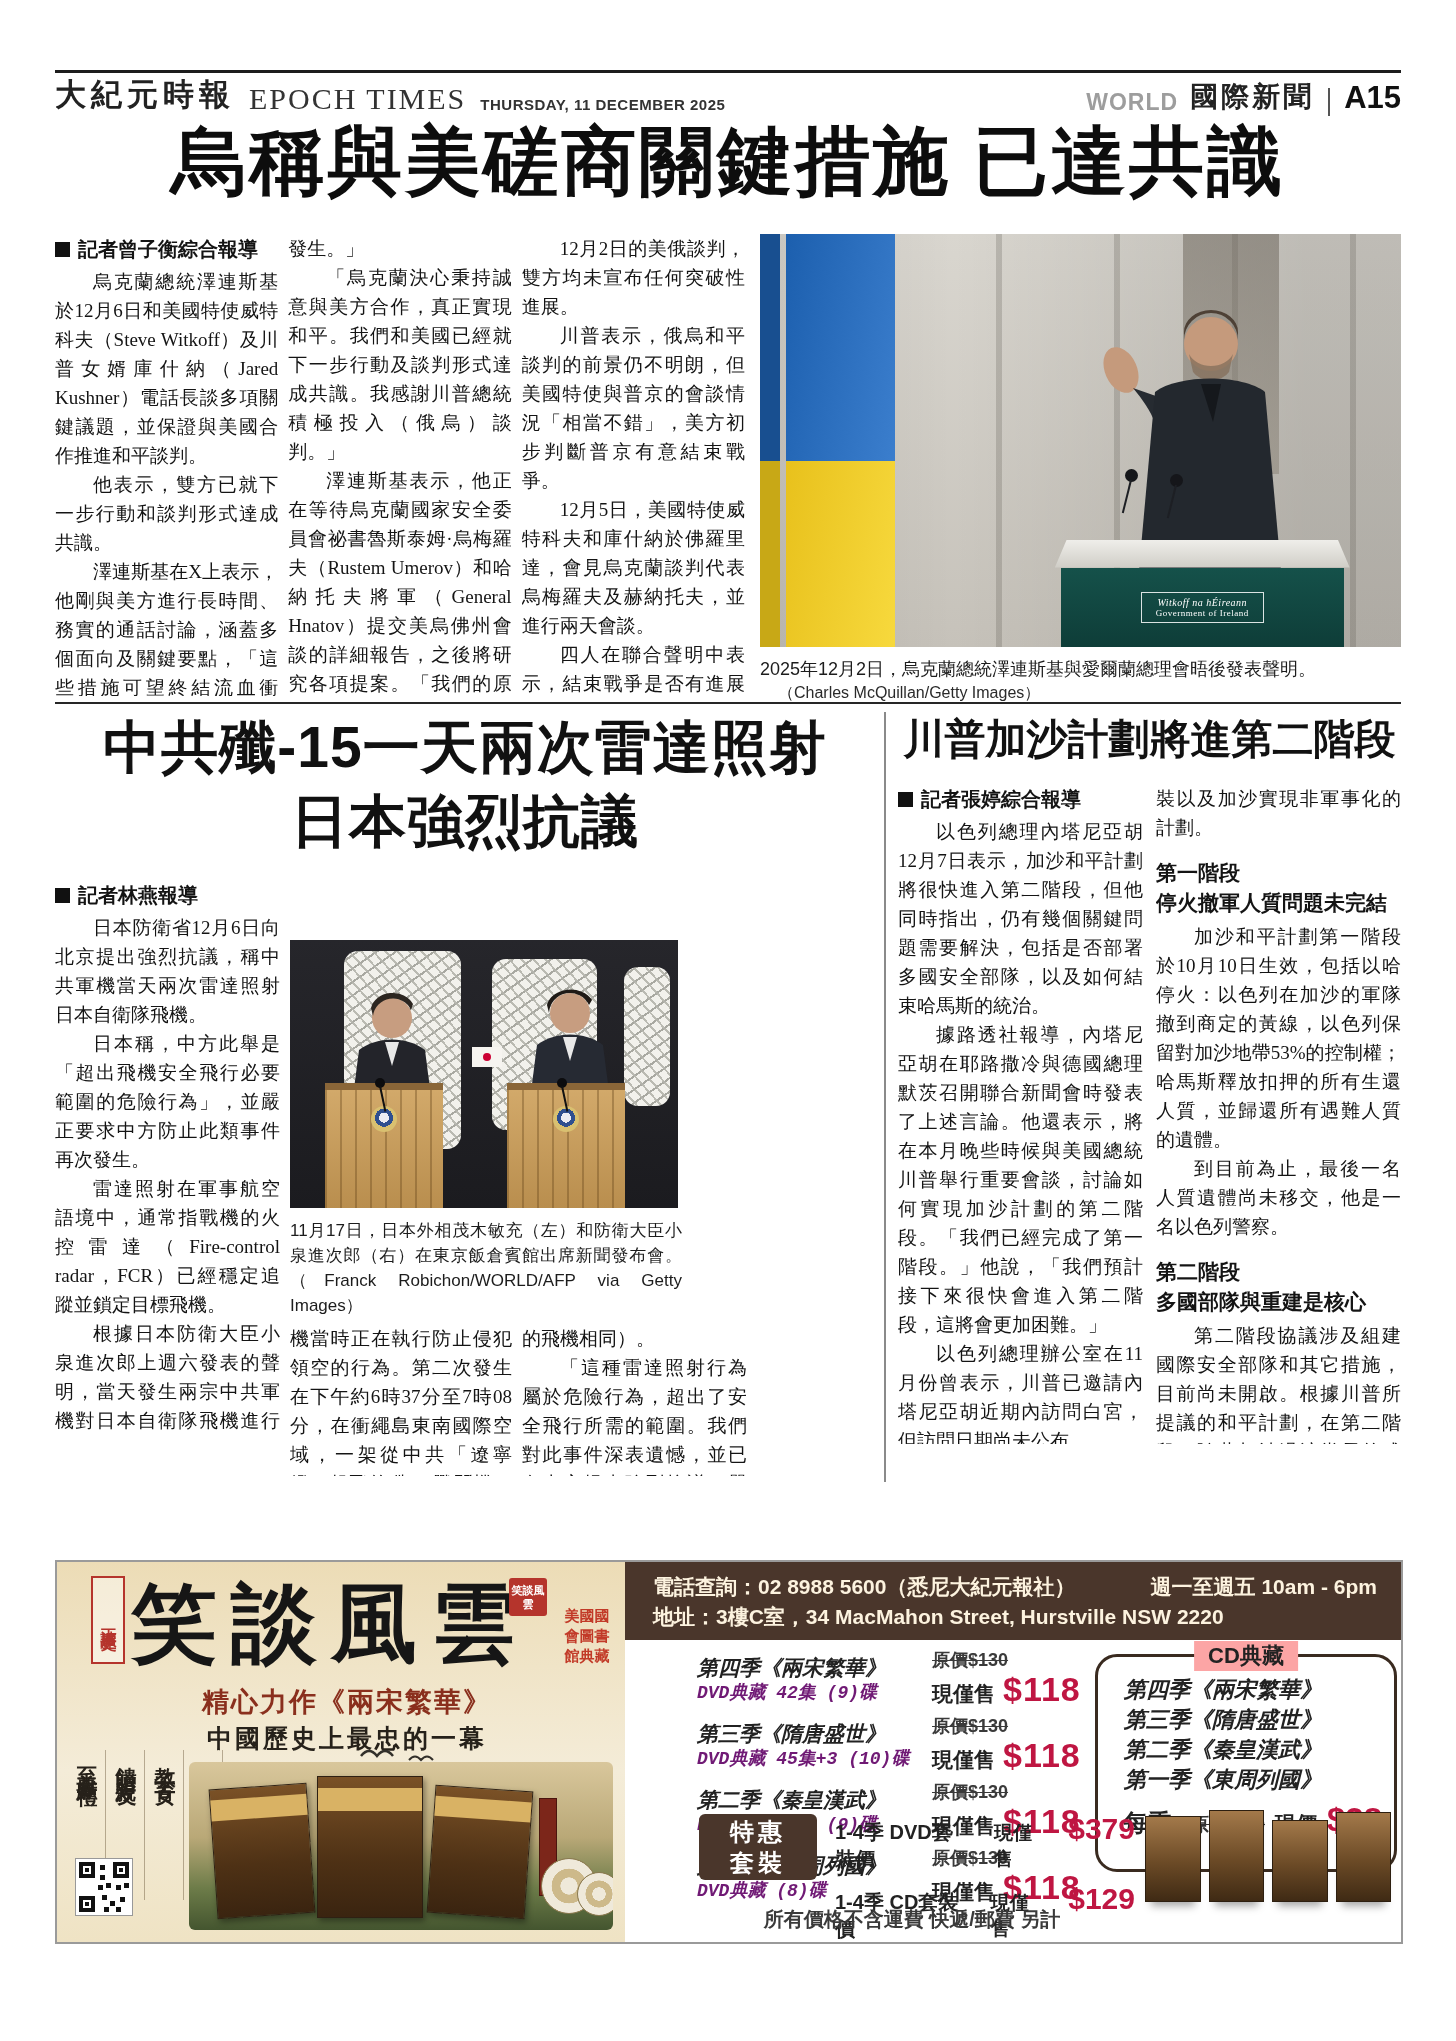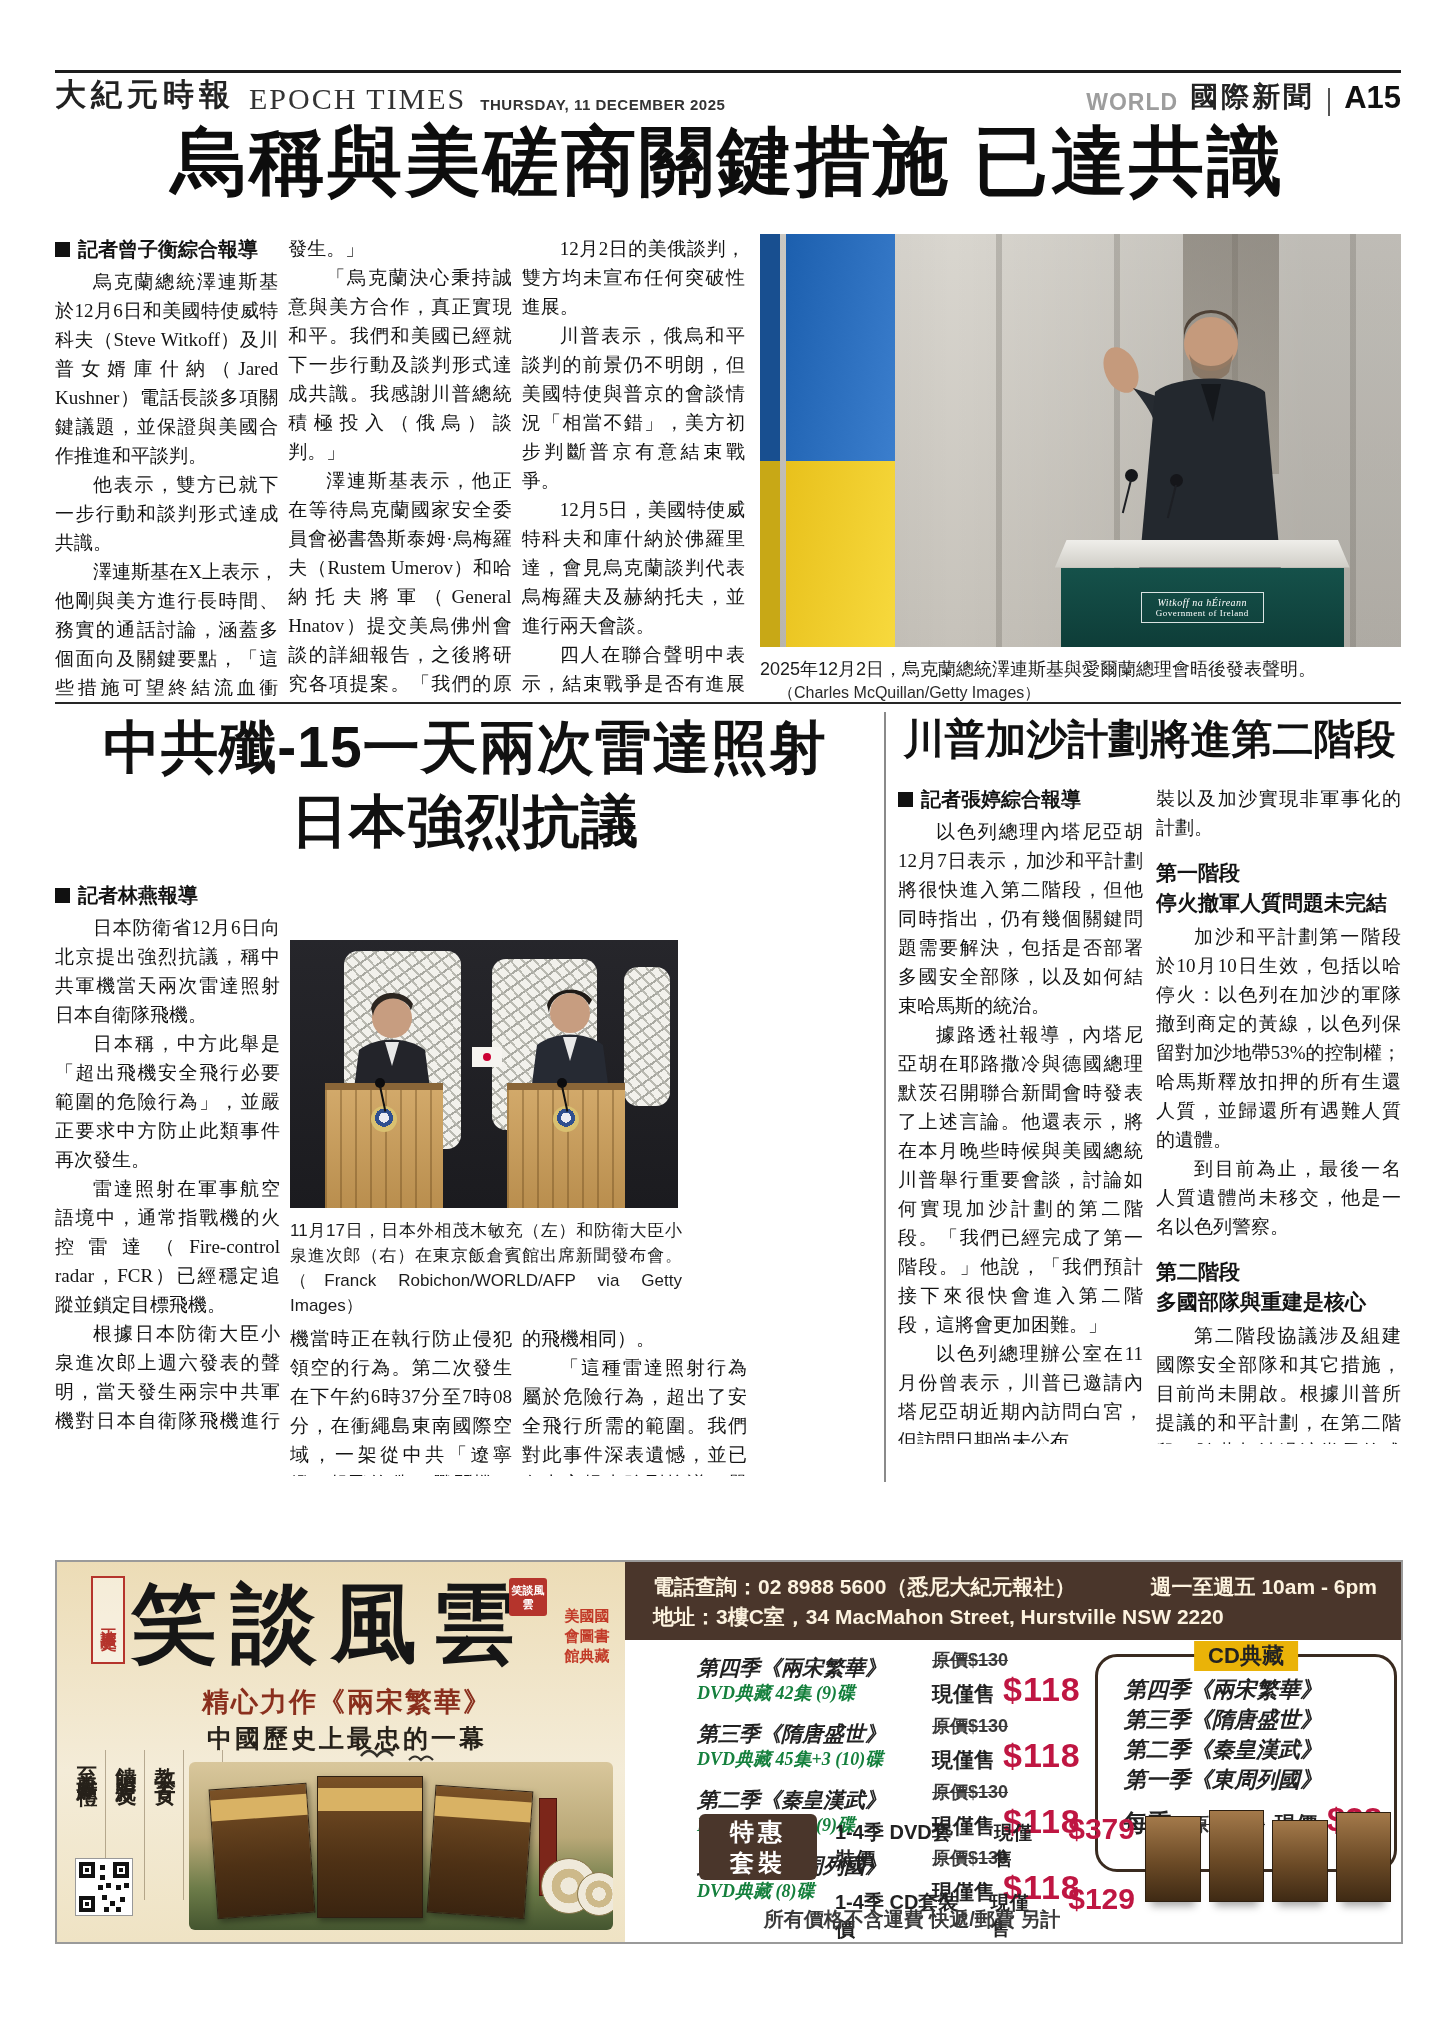--- a/index.html
+++ b/index.html
@@ -124,29 +124,29 @@
   .qr{position:absolute;left:18px;top:296px;width:56px;height:56px;background:#fff;border:1px solid #999;}
 
   .ad-bar{position:absolute;left:568px;top:0;right:0;height:78px;background:#4a362b;color:#fdf3df;
      font-family:"Liberation Sans",sans-serif;font-weight:700;padding:10px 24px 0 28px;box-sizing:border-box;}
   .ad-bar .r1{display:flex;justify-content:space-between;font-size:21px;line-height:30px;}
   .ad-bar .r2{font-size:21px;line-height:30px;}
 
   .dvd-list{position:absolute;left:640px;top:88px;width:450px;display:flex;flex-direction:column;gap:7px;}
   .dvd-row{display:flex;justify-content:space-between;align-items:center;}
   .dvd-name{font-weight:700;font-size:21px;line-height:26px;color:#222;font-style:italic;}
-  .dvd-spec{font-weight:700;font-size:18px;line-height:24px;color:#15803d;font-style:italic;}
+  .dvd-spec{font-weight:700;font-size:18px;line-height:24px;color:#701a75;font-style:italic;font-family:Liberation Mono, monospace;}
   .price-blk{width:215px;font-family:"Liberation Sans",sans-serif;}
   .orig{font-weight:700;font-size:18px;color:#3a3a3a;text-decoration:line-through;line-height:20px;}
   .nowrow{display:flex;align-items:baseline;gap:8px;}
   .nowlbl{font-weight:800;font-size:21px;color:#222;}
   .nowpr{font-weight:800;font-size:34px;color:#bf1642;letter-spacing:1px;}
 
   .cd-box{position:absolute;left:1038px;top:92px;width:296px;height:212px;border:3px solid #3a2b20;border-radius:22px;}
-  .cd-title{position:absolute;left:50%;top:-16px;transform:translateX(-50%);background:#eab308;padding:0 14px;
+  .cd-title{position:absolute;left:50%;top:-16px;transform:translateX(-50%);background:#fca5a5;padding:0 14px;
      font-family:"Liberation Sans",sans-serif;font-weight:800;font-size:22px;color:#222;white-space:nowrap;}
   .cd-items{padding:18px 0 0 26px;font-weight:700;font-size:22px;line-height:30px;font-style:italic;color:#222;}
   .cd-bottom{padding:6px 0 0 26px;}
   .cd-per{font-weight:800;font-size:24px;color:#222;font-family:"Liberation Sans",sans-serif;display:inline-block;margin-right:14px;}
   .cd-prices{display:inline-flex;align-items:baseline;gap:10px;font-family:"Liberation Sans",sans-serif;}
   .cd-orig{font-weight:700;font-size:19px;color:#333;text-decoration:line-through;}
   .cd-nowl{font-weight:800;font-size:21px;color:#222;}
   .cd-nowp{font-weight:800;font-size:33px;color:#bf1642;}
 
   .bundle-box{position:absolute;left:642px;top:252px;width:118px;height:66px;background:#4a362b;border-radius:6px;

